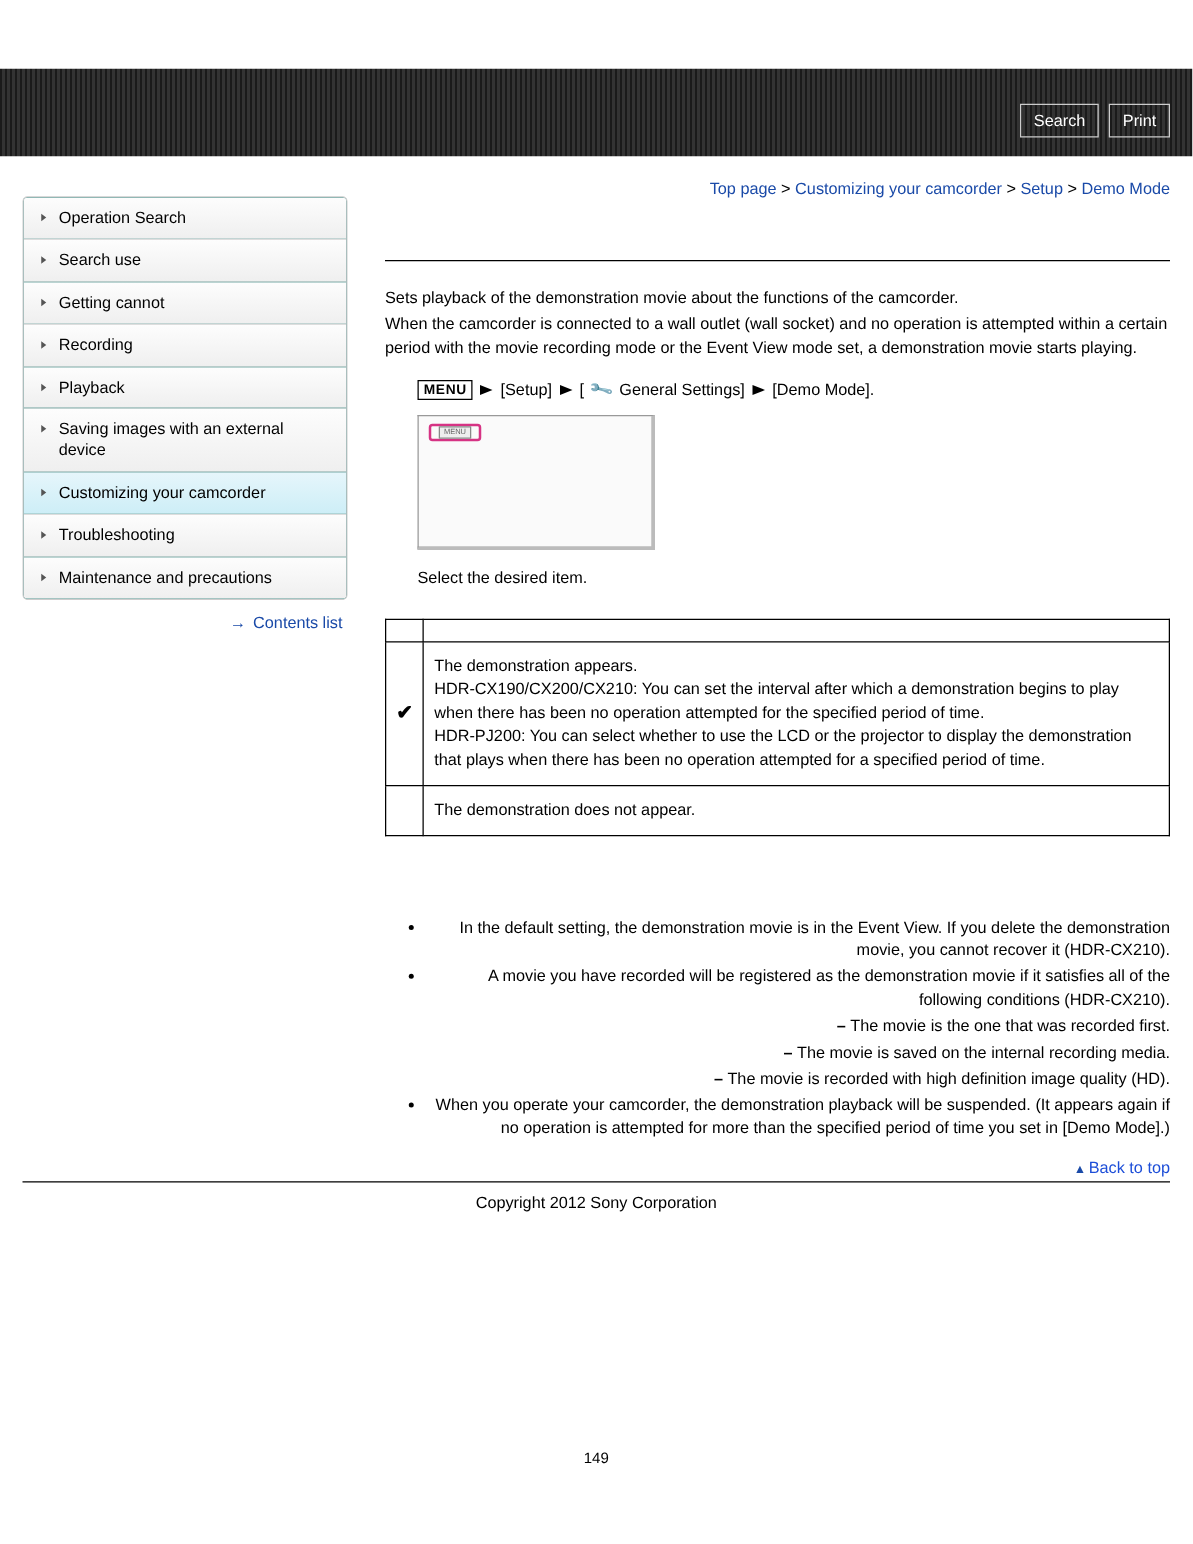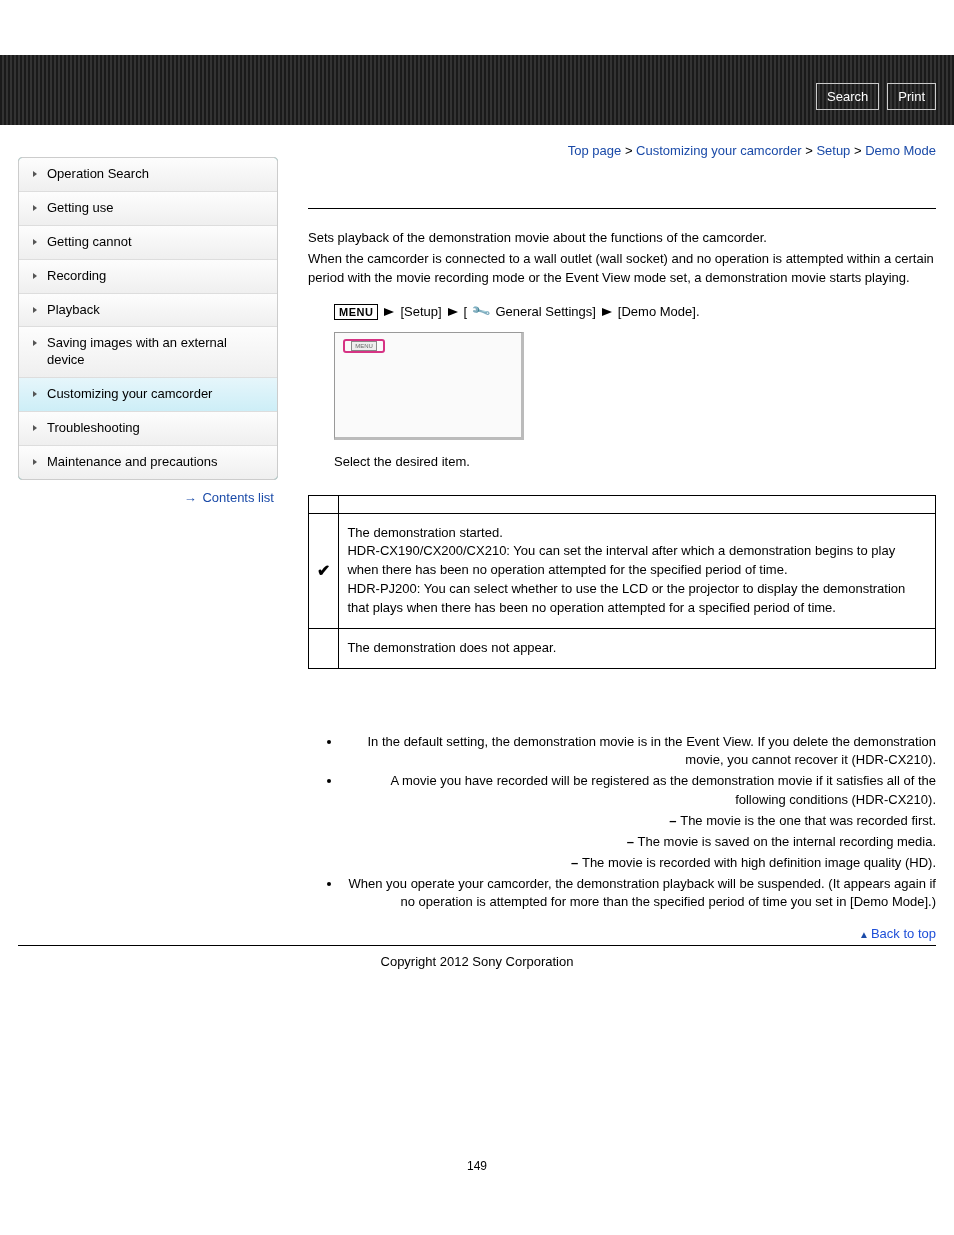--- a/index.html
+++ b/index.html
@@ -65,21 +65,21 @@
       <div class="header-button">Search</div>
       <div class="header-button">Print</div>
     </div>
   </div>
 
   <div class="container">
     <aside class="sidebar">
       <div class="breadcrumb" style="text-align:left; padding:0; height:0;"></div>
       <ul class="nav-list">
         <li class="nav-item">Operation Search</li>
-        <li class="nav-item">Getting use</li>
+        <li class="nav-item">Search use</li>
         <li class="nav-item">Getting cannot</li>
         <li class="nav-item">Recording</li>
         <li class="nav-item">Playback</li>
         <li class="nav-item">Saving images with an external device</li>
         <li class="nav-item active">Customizing your camcorder</li>
         <li class="nav-item">Troubleshooting</li>
         <li class="nav-item">Maintenance and precautions</li>
       </ul>
       <div class="contents-link">
         <span class="arrow">→</span>
@@ -121,21 +121,21 @@
 
       <table class="options-table">
         <tbody>
             <tr>
           <td class="header-cell"></td>
           <td class="header-cell"></td>
         </tr>
         <tr>
           <td class="check-cell">✔</td>
           <td>
-            <span>The demonstration started.</span><br>
+            <span>The demonstration appears.</span><br>
             <span>HDR-CX190/CX200/CX210: You can set the interval after which a demonstration begins to play when there has been no operation attempted for the specified period of time.</span><br>
             <span>HDR-PJ200: You can select whether to use the LCD or the projector to display the demonstration that plays when there has been no operation attempted for a specified period of time.</span>
           </td>
         </tr>
         <tr>
           <td class="check-cell"></td>
           <td>The demonstration does not appear.</td>
         </tr>
       </tbody>
         </table>

